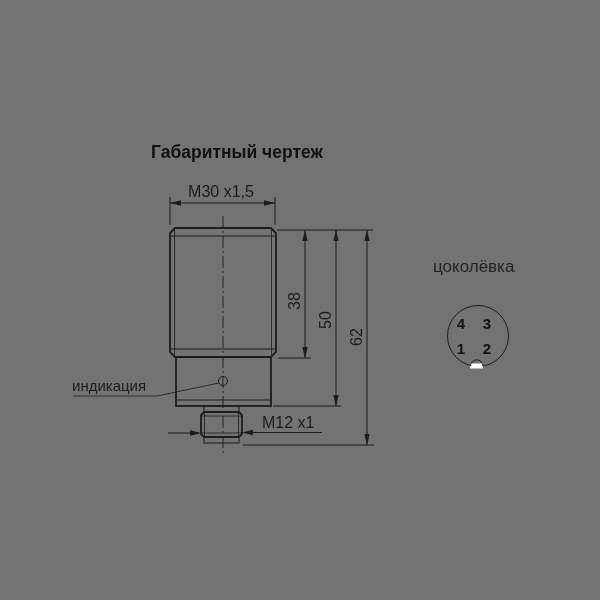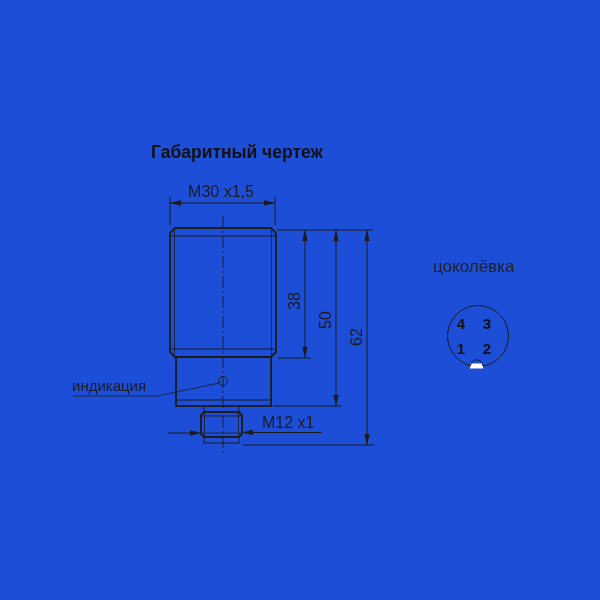--- a/index.html
+++ b/index.html
@@ -1,17 +1,17 @@
 <!DOCTYPE html>
 <html><head>
 <meta charset="utf-8">
 <style>
   html,body{margin:0;padding:0;background:#ffffff;}
   #stage{
-    position:relative;width:600px;height:600px;background:#1d4ed8;
+    position:relative;width:600px;height:600px;background:#737373;
     font-family:"Liberation Sans", sans-serif;overflow:hidden;
   }
   #stage svg{position:absolute;left:0;top:0;}
   .t-title{font-size:17.5px;font-weight:bold;fill:#111;}
   .t-dim{font-size:16px;fill:#1c1c1c;}
   .t-small{font-size:15px;fill:#1c1c1c;}
   .t-pinhead{font-size:17px;fill:#222;}
   .t-pin{font-size:15px;font-weight:bold;fill:#111;}
   .ln{stroke:#1c1c1c;stroke-width:1;fill:none;}
   .ln-thick{stroke:#1c1c1c;stroke-width:1.8;fill:none;}

